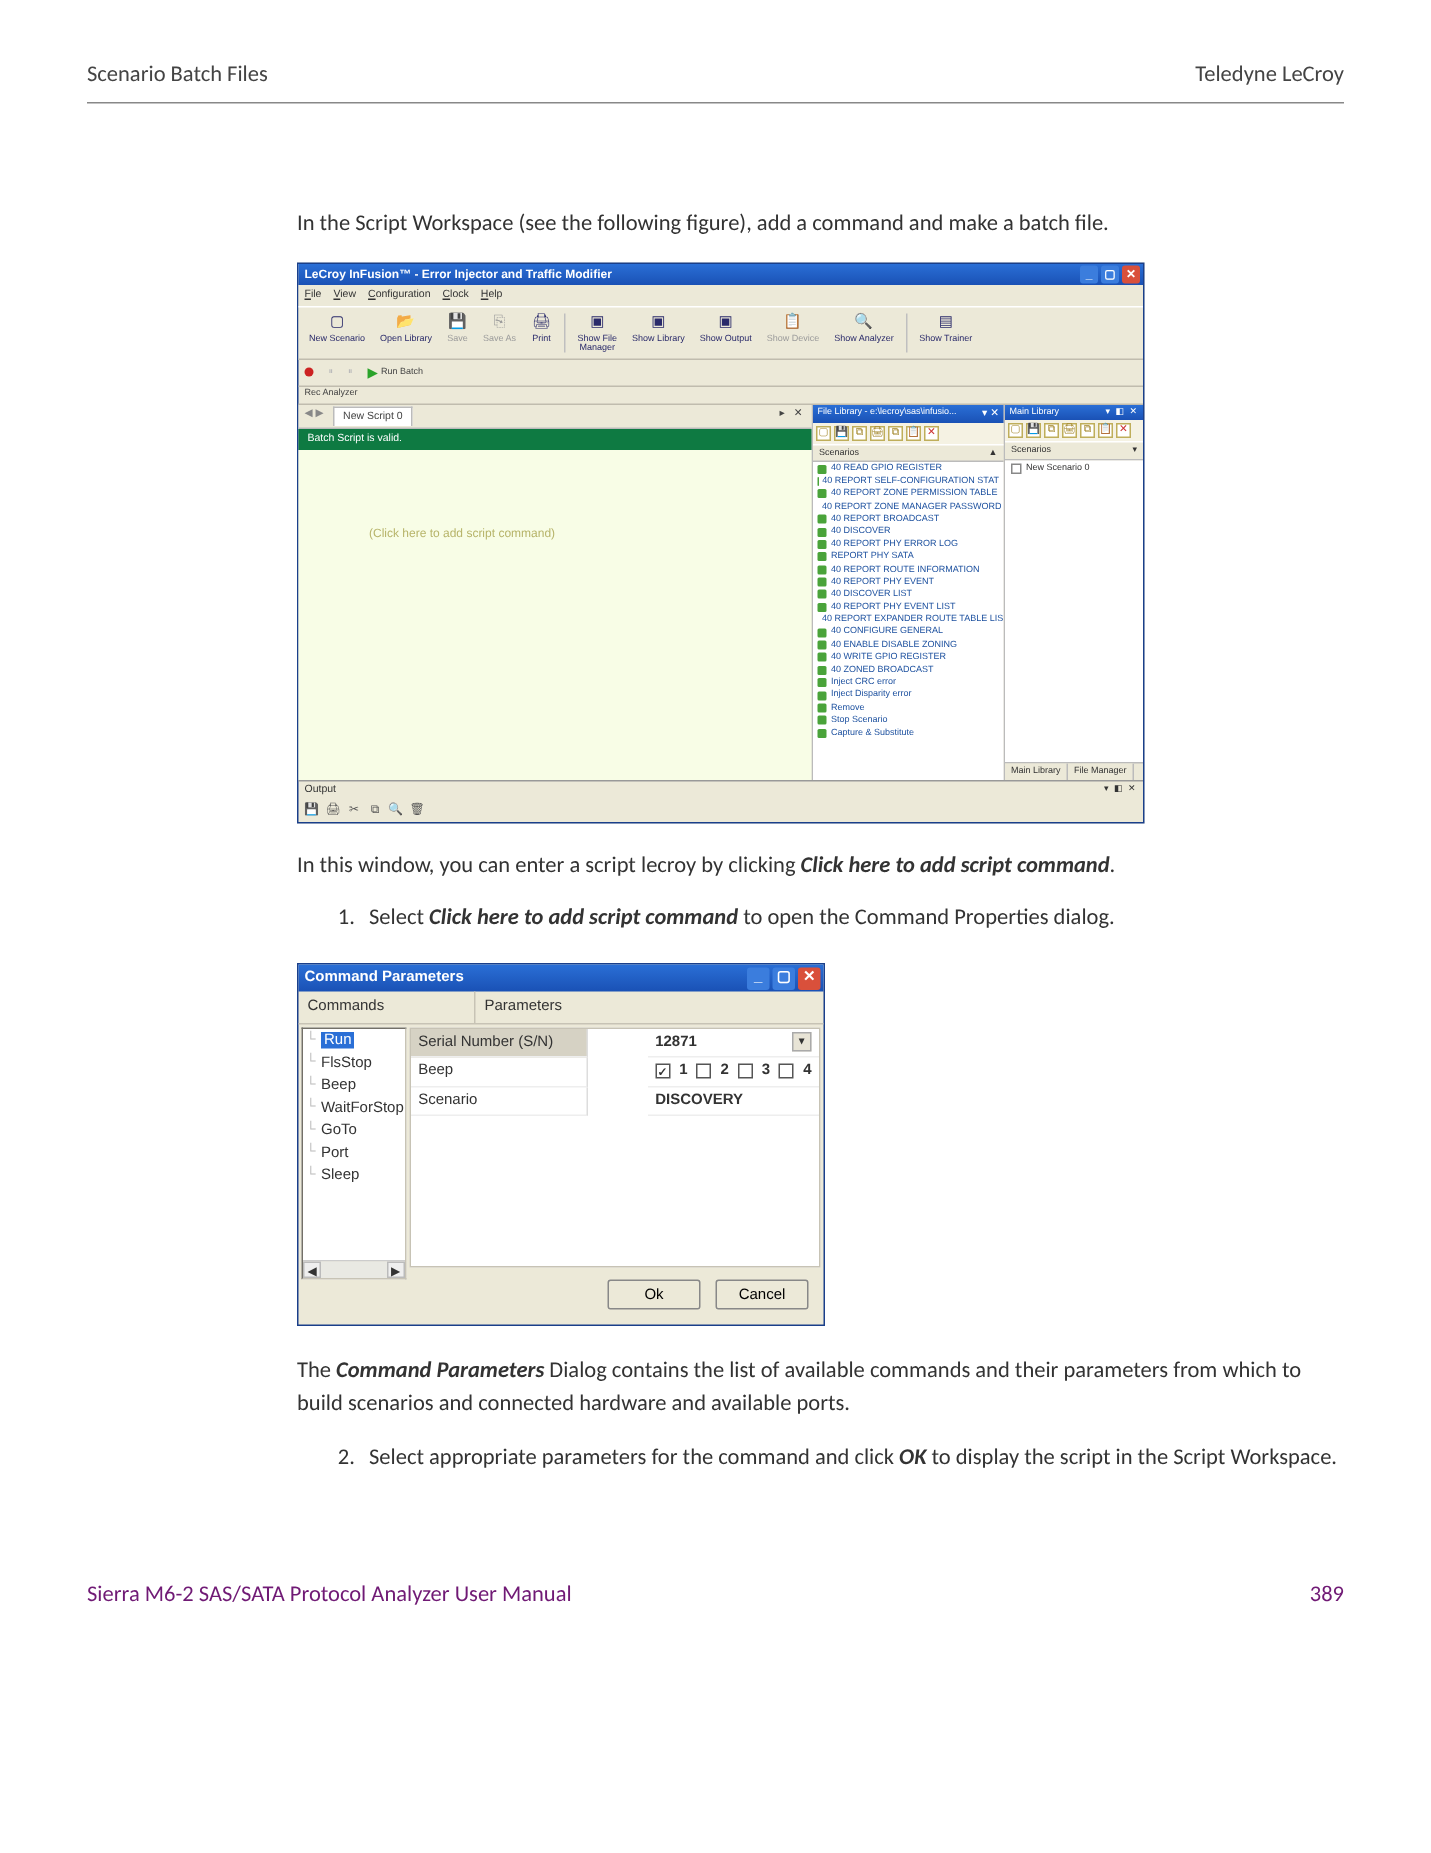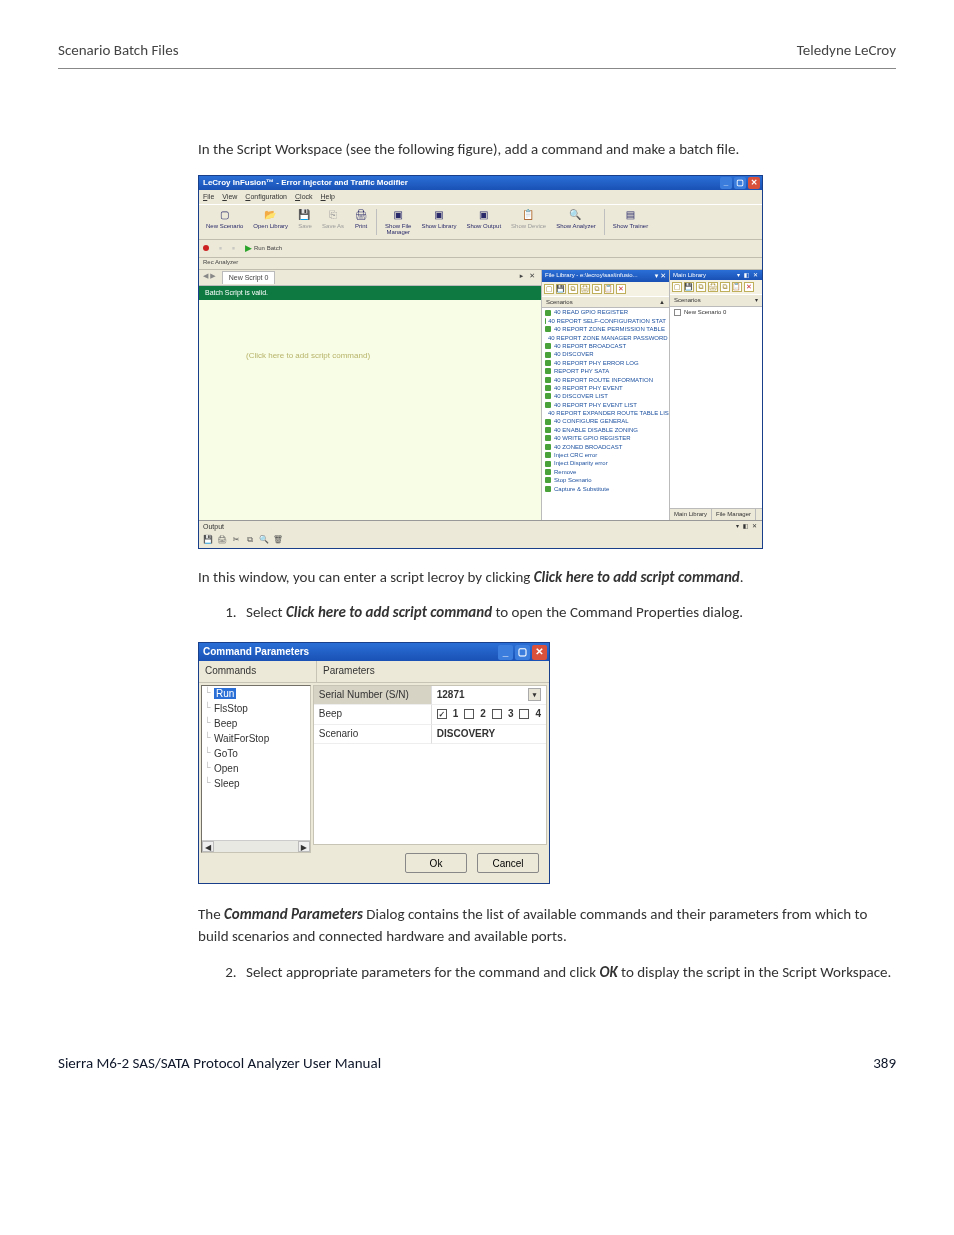--- a/index.html
+++ b/index.html
@@ -21,21 +21,21 @@
     font-size: 15px;
     color: #444;
     border-bottom: 1px solid #888;
     padding-bottom: 6px;
     margin-bottom: 70px;
   }
   .page-footer {
     display: flex;
     justify-content: space-between;
     font-size: 15px;
-    color: #0f172a;
+    color: #701a75;
     margin-top: 70px;
   }
 
   .content { margin-left: 140px; }
 
   p.body-text { margin-bottom: 14px; }
   .bold { font-weight: 600; font-style: italic; }
 
   ol.numbered {
     list-style: decimal;
@@ -148,21 +148,21 @@
   }
   .tree-item{ padding:0 0 0 12px; color:#333; position:relative; line-height:1.5;}
   .tree-item::before{ content:"└"; position:absolute; left:2px; color:#bbb; font-size:9px;}
   .tree-item.sel span{ background:#2a6fd6; color:#fff; padding:0 2px;}
   .scroll-lr{ position:absolute; bottom:0; left:0; right:0; height:12px; display:flex; background:#ece9d8; border-top:1px solid #ccc;}
   .scroll-lr .arr{ width:12px; text-align:center; font-size:8px; border:1px solid #bbb; background:#efefef;}
   .scroll-lr .track{ flex:1; background:#e9e9e3;}
 
   .param-col{ flex:1; margin:2px 2px 2px 0; }
   .param-grid{ border:1px solid #c7c3b5; background:#fff;}
-  .prow{ display:flex; font-size:10px;}
+  .prow{ display:flex; font-size:10px;gap:40px;}
   .prow .k{ width:118px; padding:2px 5px; border-right:1px solid #ddd; border-bottom:1px solid #eee;}
   .prow .v{ flex:1; padding:2px 5px; border-bottom:1px solid #eee; display:flex; gap:6px; align-items:center; font-weight:bold;}
   .prow.sel .k{ background:#d6d2c4;}
   .combo-arr{ margin-left:auto; width:13px;height:13px; background:#e8e4d6;border:1px solid #aaa; display:flex;align-items:center;justify-content:center;font-size:7px;}
   .cbx2{ width:10px;height:10px;border:1px solid #555; display:inline-flex;align-items:center;justify-content:center;font-size:8px;}
   .param-blank{ height:100px; background:#fff;}
 
   .dlg-buttons{ display:flex; justify-content:flex-end; gap:10px; padding:8px;}
   .dlg-buttons button{
     width:62px; height:20px; font-size:10px;
@@ -419,21 +419,21 @@
       <div class="ph-left">Commands</div>
       <div>Parameters</div>
     </div>
     <div class="dlg-body">
       <div class="cmd-col">
         <div class="tree-item sel"><span>Run</span></div>
         <div class="tree-item"><span>FlsStop</span></div>
         <div class="tree-item"><span>Beep</span></div>
         <div class="tree-item"><span>WaitForStop</span></div>
         <div class="tree-item"><span>GoTo</span></div>
-        <div class="tree-item"><span>Open</span></div>
+        <div class="tree-item"><span>Port</span></div>
         <div class="tree-item"><span>Sleep</span></div>
         <div class="scroll-lr">
           <div class="arr">◀</div>
           <div class="track"></div>
           <div class="arr">▶</div>
         </div>
       </div>
       <div class="param-col">
         <div class="param-grid">
           <div class="prow sel">

